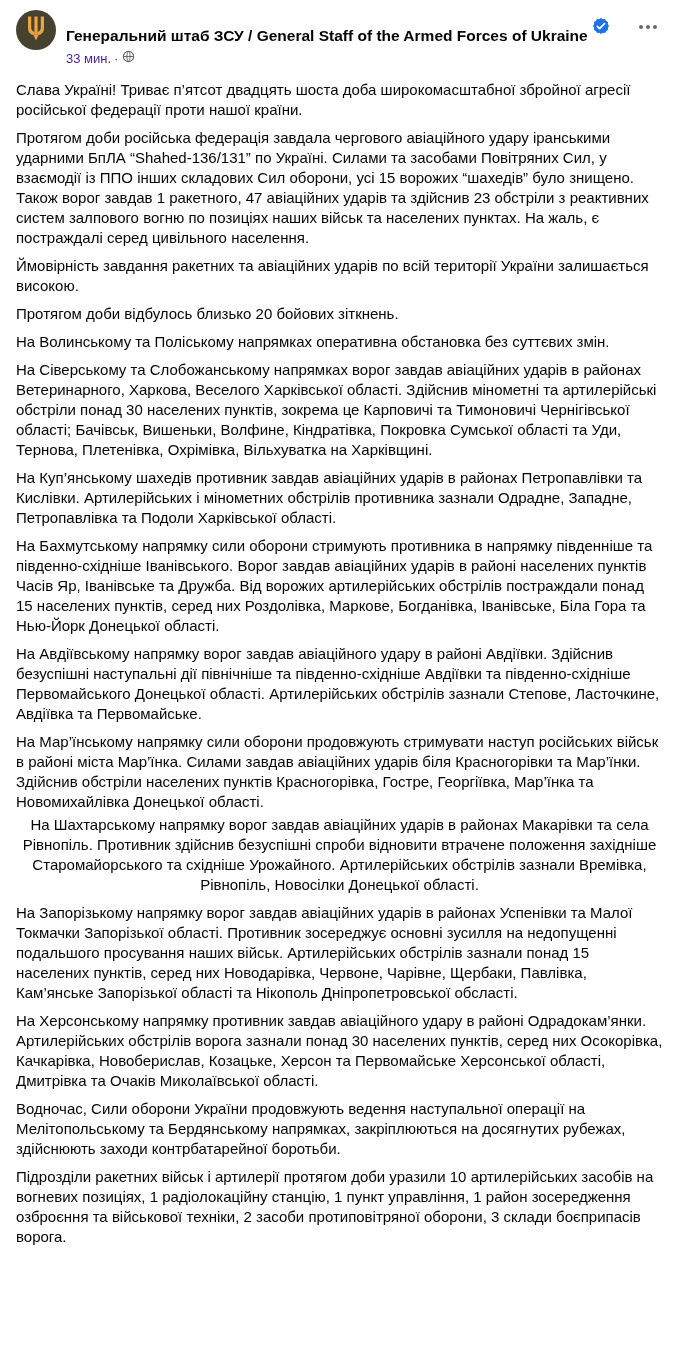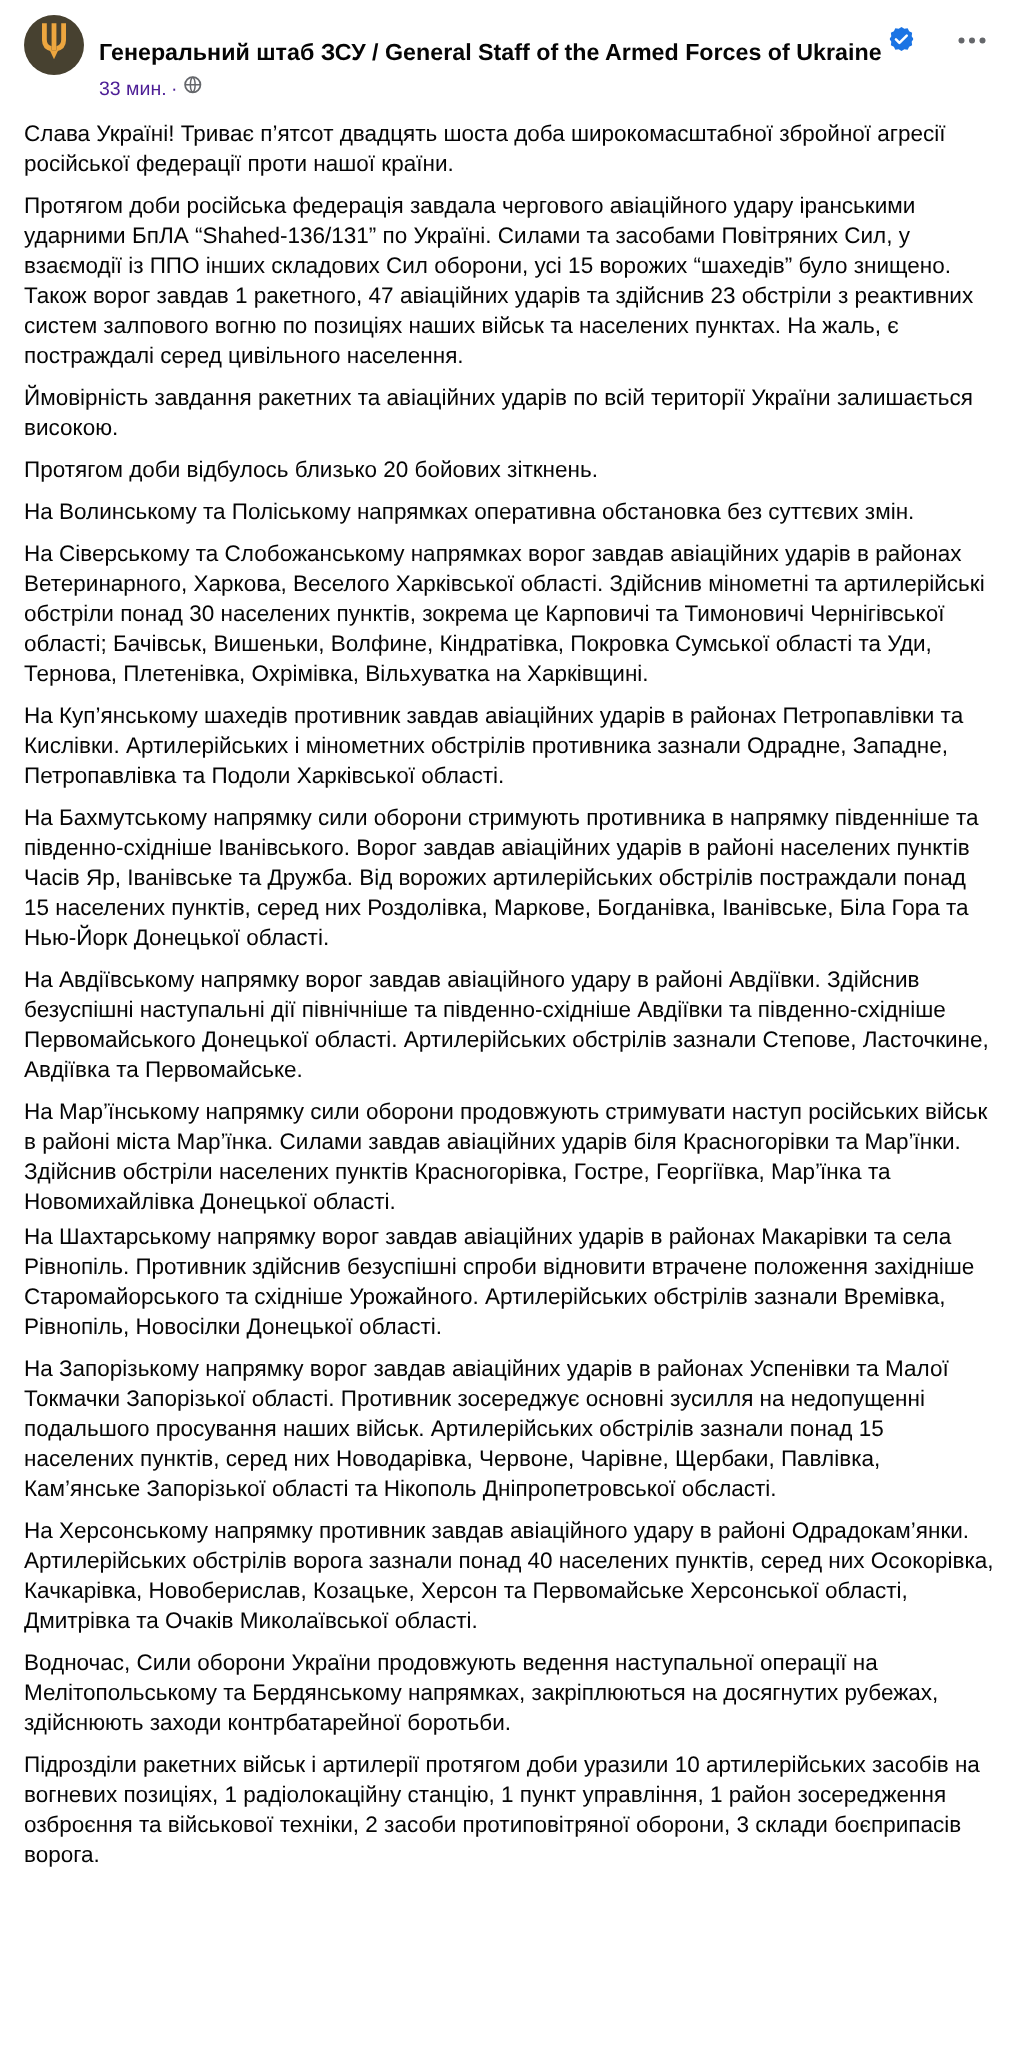--- a/index.html
+++ b/index.html
@@ -77,21 +77,21 @@
   .post-body {
     padding: 14px 16px 16px 16px;
     font-size: 15px;
     line-height: 20px;
     color: #050505;
   }
   .post-body p {
     margin: 0 0 8px 0;
   }
   .post-body p:last-child { margin-bottom: 0; }
-  .post-body p.tight { margin-top: -5px; }
+  .post-body p.tight { margin-top: -5px; text-align: center; }
 </style>
 </head>
 <body>
 
 <div class="post">
 
   <div class="post-header">
 
     <div class="avatar">
       <span>
@@ -149,18 +149,18 @@
     <p>Ймовірність завдання ракетних та авіаційних ударів по всій території України залишається високою.</p>
     <p>Протягом доби відбулось близько 20 бойових зіткнень.</p>
     <p>На Волинському та Поліському напрямках оперативна обстановка без суттєвих змін.</p>
     <p>На Сіверському та Слобожанському напрямках ворог завдав авіаційних ударів в районах Ветеринарного, Харкова, Веселого Харківської області. Здійснив мінометні та артилерійські обстріли понад 30 населених пунктів, зокрема це Карповичі та Тимоновичі Чернігівської області; Бачівськ, Вишеньки, Волфине, Кіндратівка, Покровка Сумської області та Уди, Тернова, Плетенівка, Охрімівка, Вільхуватка на Харківщині.</p>
     <p>На Куп’янському шахедів противник завдав авіаційних ударів в районах Петропавлівки та Кислівки. Артилерійських і мінометних обстрілів противника зазнали Одрадне, Западне, Петропавлівка та Подоли Харківської області.</p>
     <p>На Бахмутському напрямку сили оборони стримують противника в напрямку південніше та південно-східніше Іванівського. Ворог завдав авіаційних ударів в районі населених пунктів Часів Яр, Іванівське та Дружба. Від ворожих артилерійських обстрілів постраждали понад 15 населених пунктів, серед них Роздолівка, Маркове, Богданівка, Іванівське, Біла Гора та Нью-Йорк Донецької області.</p>
     <p>На Авдіївському напрямку ворог завдав авіаційного удару в районі Авдіївки. Здійснив безуспішні наступальні  дії північніше та південно-східніше Авдіївки та південно-східніше Первомайського Донецької області. Артилерійських обстрілів зазнали Степове, Ласточкине, Авдіївка та Первомайське.</p>
     <p>На Мар’їнському напрямку сили оборони продовжують стримувати наступ російських військ в районі міста Мар’їнка. Силами завдав авіаційних ударів біля Красногорівки та Мар’їнки. Здійснив обстріли населених пунктів Красногорівка, Гостре, Георгіївка, Мар’їнка та Новомихайлівка Донецької області.</p>
     <p class="tight">На Шахтарському напрямку ворог завдав авіаційних ударів в районах Макарівки та села Рівнопіль. Противник здійснив  безуспішні спроби відновити втрачене положення західніше Старомайорського та східніше Урожайного. Артилерійських обстрілів зазнали Времівка, Рівнопіль, Новосілки Донецької області.</p>
     <p>На Запорізькому напрямку ворог завдав авіаційних ударів в районах Успенівки та Малої Токмачки Запорізької області. Противник зосереджує основні зусилля на недопущенні подальшого просування наших військ. Артилерійських обстрілів зазнали понад 15 населених пунктів, серед них Новодарівка, Червоне, Чарівне, Щербаки, Павлівка, Кам’янське Запорізької області та Нікополь Дніпропетровської обсласті.</p>
-    <p>На Херсонському напрямку противник завдав авіаційного удару в районі Одрадокам’янки. Артилерійських обстрілів ворога зазнали понад 40 населених пунктів, серед них Осокорівка, Качкарівка, Новоберислав, Козацьке, Херсон та Первомайське Херсонської області, Дмитрівка та Очаків Миколаївської області.</p>
+    <p>На Херсонському напрямку противник завдав авіаційного удару в районі Одрадокам’янки. Артилерійських обстрілів ворога зазнали понад 30 населених пунктів, серед них Осокорівка, Качкарівка, Новоберислав, Козацьке, Херсон та Первомайське Херсонської області, Дмитрівка та Очаків Миколаївської області.</p>
     <p>Водночас, Сили оборони України продовжують ведення наступальної операції на Мелітопольському та Бердянському напрямках, закріплюються на досягнутих рубежах, здійснюють заходи контрбатарейної боротьби.</p>
     <p>Підрозділи ракетних військ і артилерії протягом доби уразили 10 артилерійських засобів на вогневих позиціях, 1 радіолокаційну станцію, 1 пункт управління, 1 район зосередження озброєння та військової техніки, 2 засоби протиповітряної оборони, 3 склади боєприпасів ворога.</p>
   </div>
 
 </div>
 
 </body></html>

